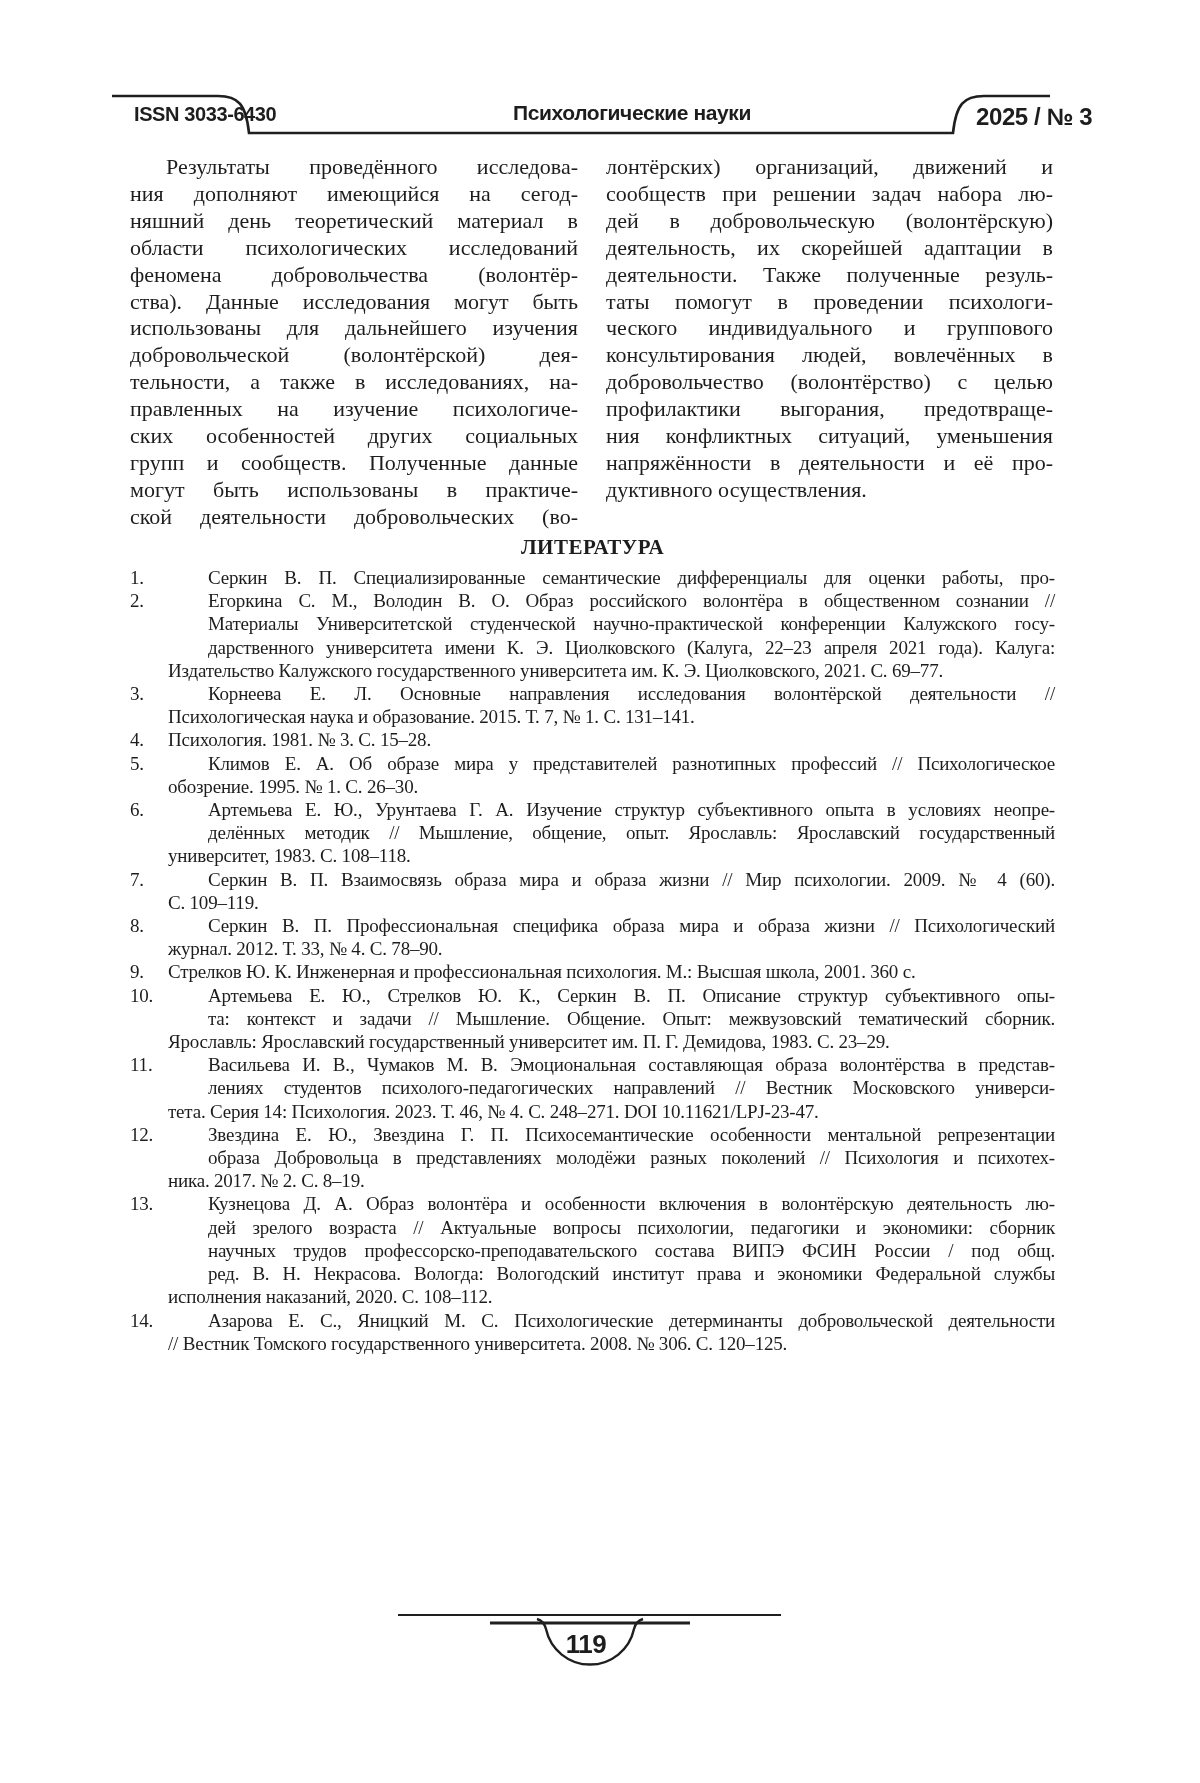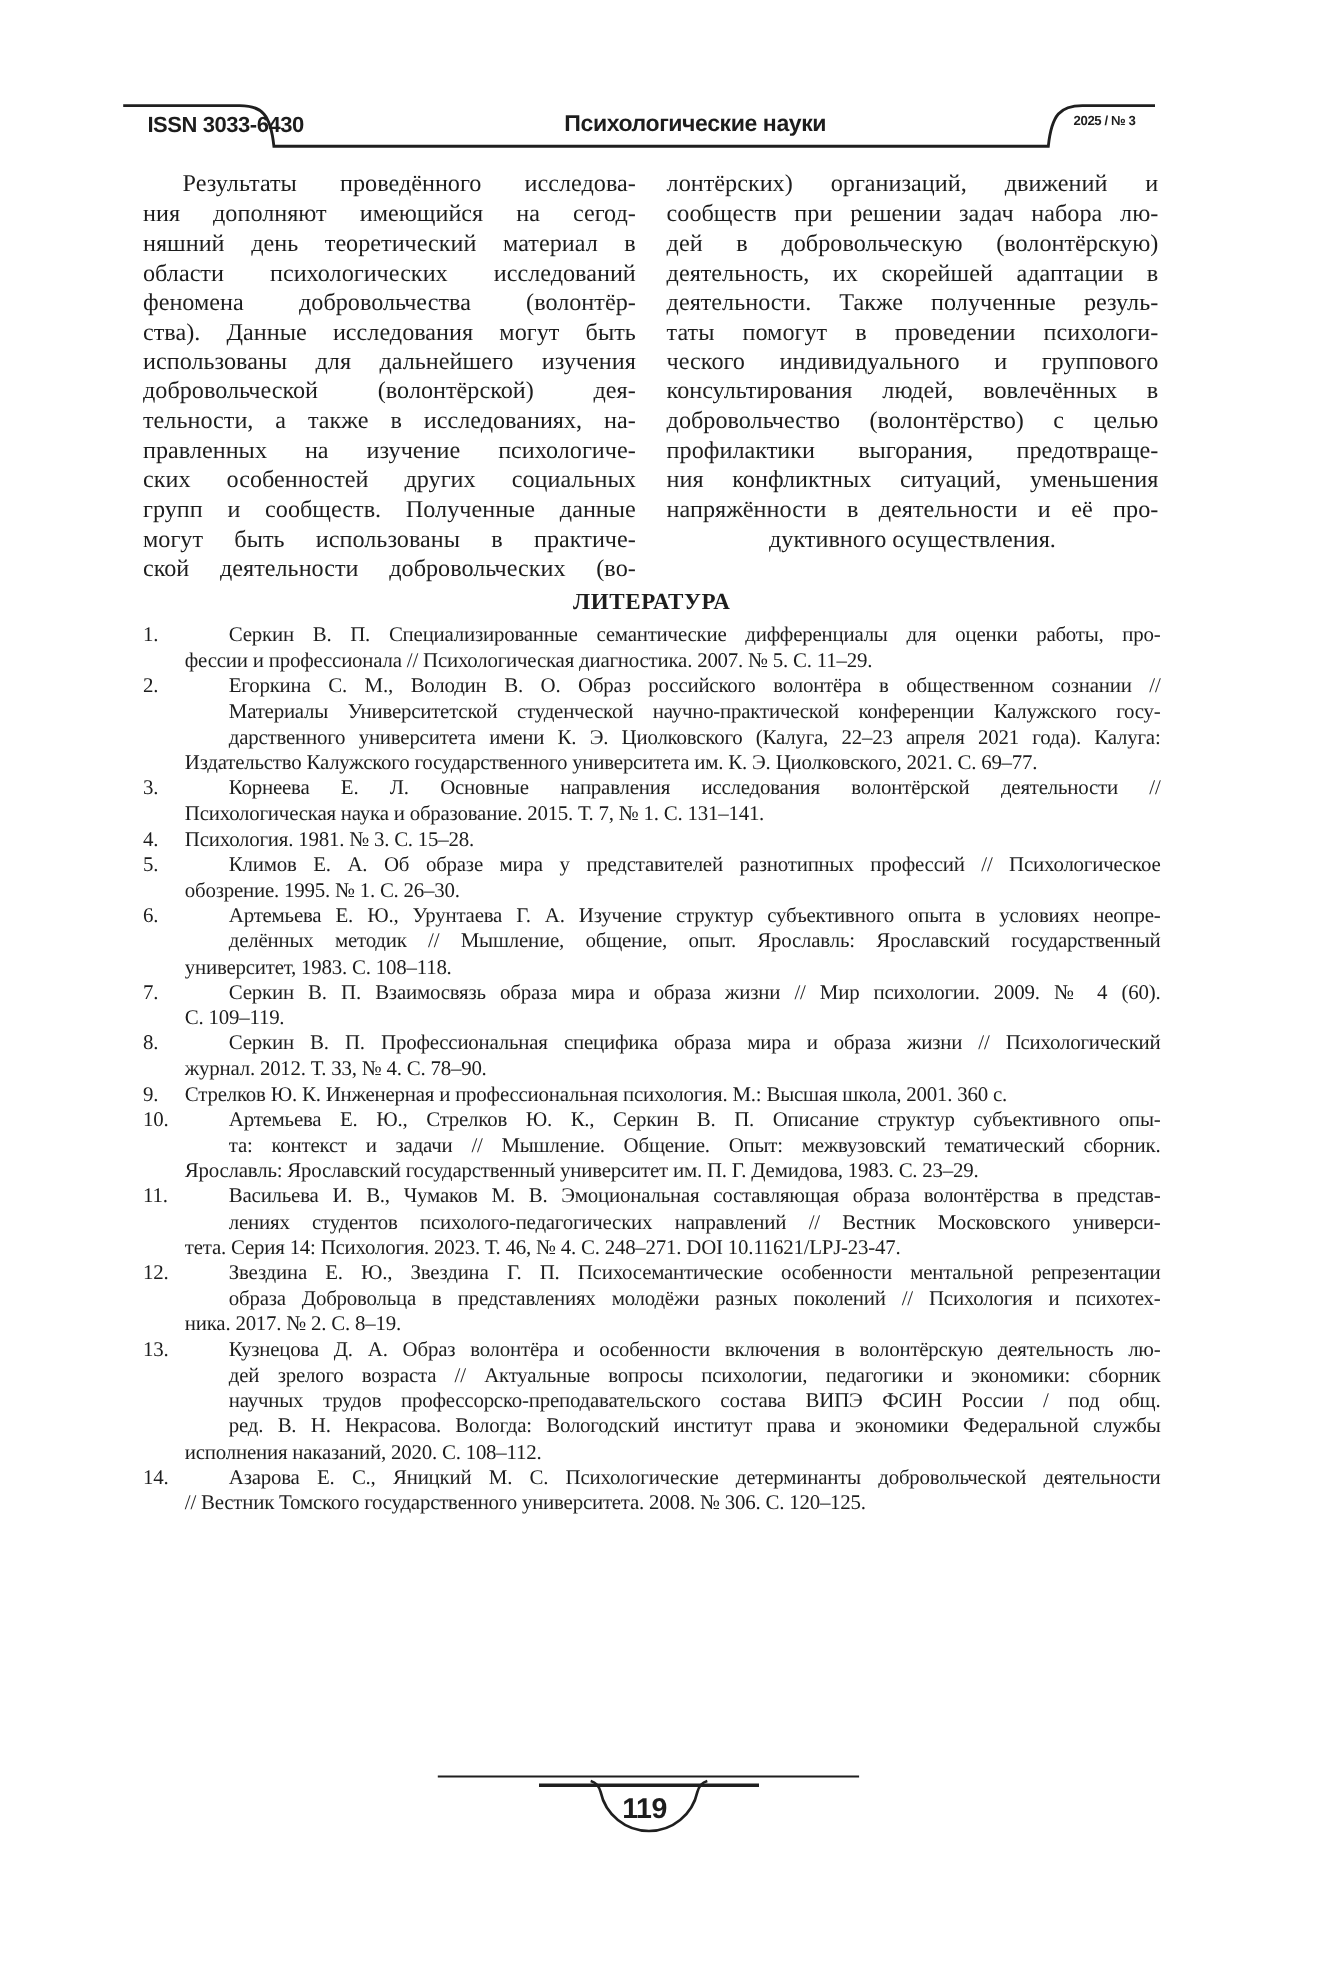--- a/index.html
+++ b/index.html
@@ -19,39 +19,39 @@
   .htext {
     position: absolute;
     font-family: "Liberation Sans", sans-serif;
     font-weight: bold;
     letter-spacing: -0.4px;
     color: #1d1d1d;
     white-space: nowrap;
   }
   .issn   { left: 134px; top: 103px; font-size: 20px; }
   .jtitle { left: 0; top: 101px; width: 1200px; text-align: center; font-size: 21px; padding-left: 32px; }
-  .issue  { left: 976px; top: 103px; font-size: 12px; }
+  .issue  { left: 976px; top: 103px; font-size: 24px; }
 
   
   .columns {
     position: absolute;
     top: 154px; left: 130px; width: 925px;
     display: flex;
     column-gap: 30px;
     gap: 28px;
   }
   .col { width: 448px; font-size: 22px; line-height: 26.9px; }
   .col-right { width: 447px; }
   .justify-lines {
     white-space: pre-line;
     text-align: justify;
     text-align-last: justify;
   }
   .col-left.justify-lines { text-indent: 36px; }
-  .plain-line { text-align: center; }
+  .plain-line { text-align: left; }
 
   
   .lit-heading {
     position: absolute;
     top: 535px; left: 130px; width: 925px;
     text-align: center;
     font-weight: bold;
     font-size: 21px;
     letter-spacing: 0.5px;
   }
@@ -134,21 +134,20 @@
     </div>
   </div>
 
   <div class="lit-heading">ЛИТЕРАТУРА</div>
 
   <ol class="refs">
 
   <li class="ref">
         <span class="ref-num">1.</span>
         <div class="ref-body">Серкин В. П. Специализированные семантические дифференциалы для оценки работы, про-</div>
-        <div class="ref-last">фессии и профессионала // Психологическая диагностика. 2007. № 5. С. 11–29.</div>
       </li>
       <li class="ref">
         <span class="ref-num">2.</span>
         <div class="ref-body">Егоркина С. М., Володин В. О. Образ российского волонтёра в общественном сознании //
 Материалы Университетской студенческой научно-практической конференции Калужского госу-
 дарственного университета имени К. Э. Циолковского (Калуга, 22–23 апреля 2021 года). Калуга:</div>
         <div class="ref-last">Издательство Калужского государственного университета им. К. Э. Циолковского, 2021. С. 69–77.</div>
       </li>
       <li class="ref">
         <span class="ref-num">3.</span>

